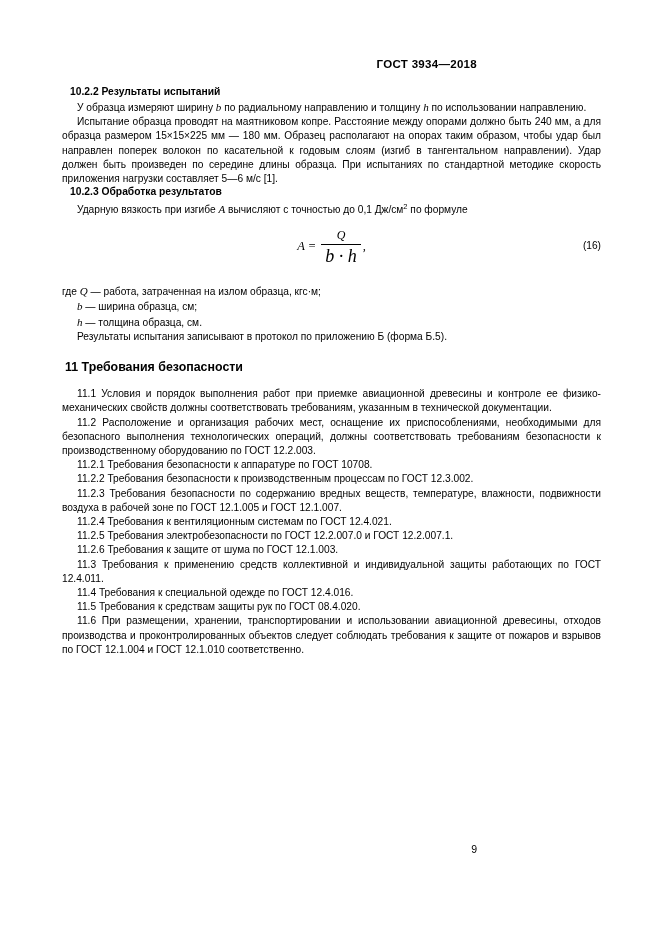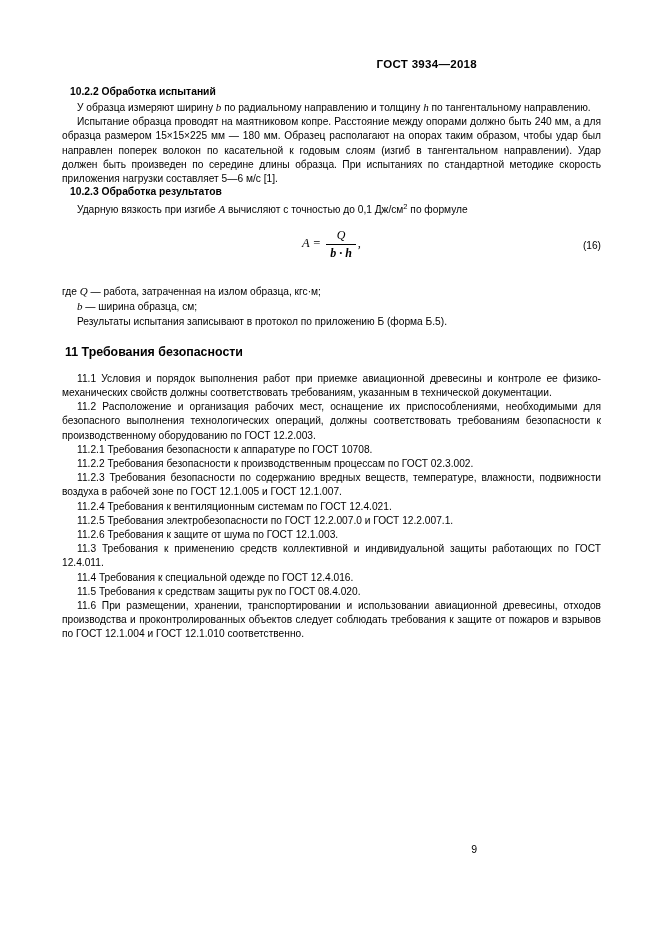--- a/index.html
+++ b/index.html
@@ -77,22 +77,21 @@
   }
   .frac .num {
     display: block;
     padding: 0 4px 1px 4px;
     border-bottom: 1px solid #000;
     font-size: 12px;
   }
   .frac .den {
     display: block;
     padding: 1px 4px 0 4px;
-    font-size: 12px;
-    font-weight: bold;
+    font-size: 18px;
   }
   .eqnum {
     position: absolute;
     right: 0;
     top: 12px;
     font-family: Liberation Sans, sans-serif;
     font-size: 10.2px;
     font-style: normal;
   }
   .defs {
@@ -124,23 +123,23 @@
 </style>
 </head>
 <body>
 
 <div class="page">
 
   <div class="header">ГОСТ 3934—2018</div>
 
   <div class="content">
 
-    <div class="h-sub">10.2.2 Обработка испытаний</div>
+    <div class="h-sub">10.2.2 Результаты испытаний</div>
 
-    <p><span>У образца измеряют ширину </span><span class="it">b</span><span> по радиальному направлению и толщину </span><span class="it">h</span><span> по тангентальному направлению.</span></p>
+    <p><span>У образца измеряют ширину </span><span class="it">b</span><span> по радиальному направлению и толщину </span><span class="it">h</span><span> по использовании направлению.</span></p>
 
     <p>Испытание образца проводят на маятниковом копре. Расстояние между опорами должно быть 240 мм, а для образца размером 15×15×225 мм — 180 мм. Образец располагают на опорах таким образом, чтобы удар был направлен поперек волокон по касательной к годовым слоям (изгиб в тангентальном направлении). Удар должен быть произведен по середине длины образца. При испытаниях по стандартной методике скорость приложения нагрузки составляет 5—6 м/с [1].</p>
 
 
     <div class="h-sub">10.2.3 Обработка результатов</div>
 
     <p><span>Ударную вязкость при изгибе </span><span class="it">A</span><span> вычисляют с точностью до 0,1 Дж/см</span><span class="sup">2</span><span> по формуле</span></p>
 
     <div class="formula-block">
       <div class="formula">
@@ -149,30 +148,31 @@
           <span class="num">Q</span>
           <span class="den">b · h</span>
         </span><span>,</span>
       </div>
       <div class="eqnum">(16)</div>
     </div>
 
     <div class="defs">
       <div class="def-line"><span>где </span><span class="it">Q</span><span> — работа, затраченная на излом образца, кгс·м;</span></div>
       <div class="def-line indent1"><span class="it">b</span><span> — ширина образца, см;</span></div>
+      <div class="def-line indent1"><span class="it">h</span><span> — толщина образца, см.</span></div>
     </div>
 
     <p>Результаты испытания записывают в протокол по приложению Б (форма Б.5).</p>
 
     <div class="h-section">11 Требования безопасности</div>
 
     <p>11.1 Условия и порядок выполнения работ при приемке авиационной древесины и контроле ее физико-механических свойств должны соответствовать требованиям, указанным в технической документации.</p>
     <p>11.2 Расположение и организация рабочих мест, оснащение их приспособлениями, необходимыми для безопасного выполнения технологических операций, должны соответствовать требованиям безопасности к производственному оборудованию по ГОСТ 12.2.003.</p>
     <p>11.2.1 Требования безопасности к аппаратуре по ГОСТ 10708.</p>
-    <p>11.2.2 Требования безопасности к производственным процессам по ГОСТ 02.3.002.</p>
+    <p>11.2.2 Требования безопасности к производственным процессам по ГОСТ 12.3.002.</p>
     <p>11.2.3 Требования безопасности по содержанию вредных веществ, температуре, влажности, подвижности воздуха в рабочей зоне по ГОСТ 12.1.005 и ГОСТ 12.1.007.</p>
     <p>11.2.4 Требования к вентиляционным системам по ГОСТ 12.4.021.</p>
     <p>11.2.5 Требования электробезопасности по ГОСТ 12.2.007.0 и ГОСТ 12.2.007.1.</p>
     <p>11.2.6 Требования к защите от шума по ГОСТ 12.1.003.</p>
     <p>11.3 Требования к применению средств коллективной и индивидуальной защиты работающих по ГОСТ 12.4.011.</p>
     <p>11.4 Требования к специальной одежде по ГОСТ 12.4.016.</p>
     <p>11.5 Требования к средствам защиты рук по ГОСТ 08.4.020.</p>
     <p>11.6 При размещении, хранении, транспортировании и использовании авиационной древесины, отходов производства и проконтролированных объектов следует соблюдать требования к защите от пожаров и взрывов по ГОСТ 12.1.004 и ГОСТ 12.1.010 соответственно.</p>
 
   </div>

